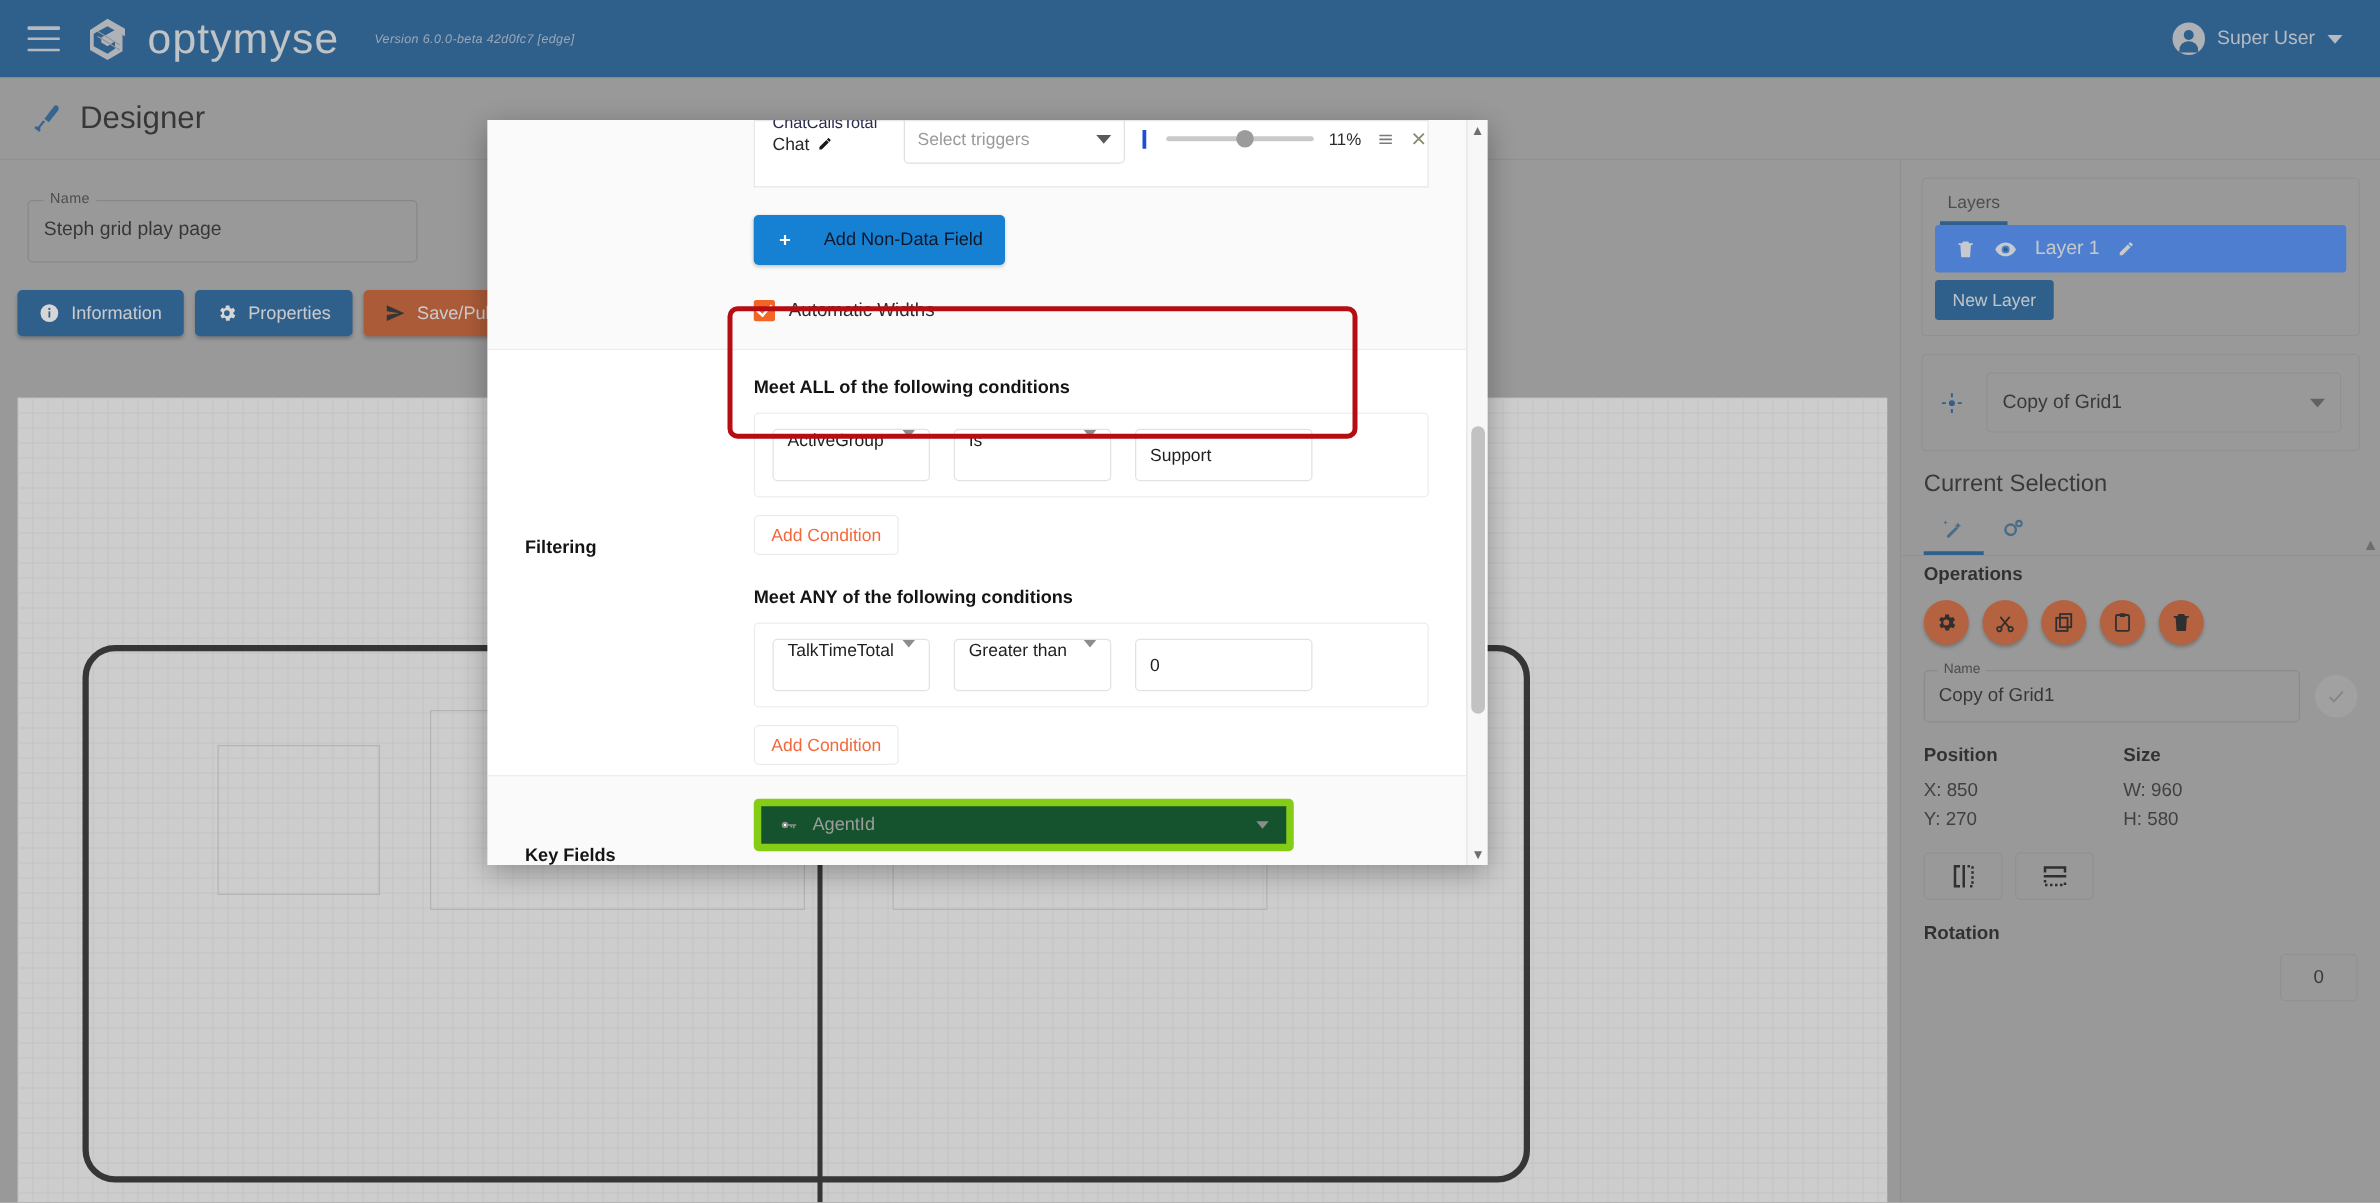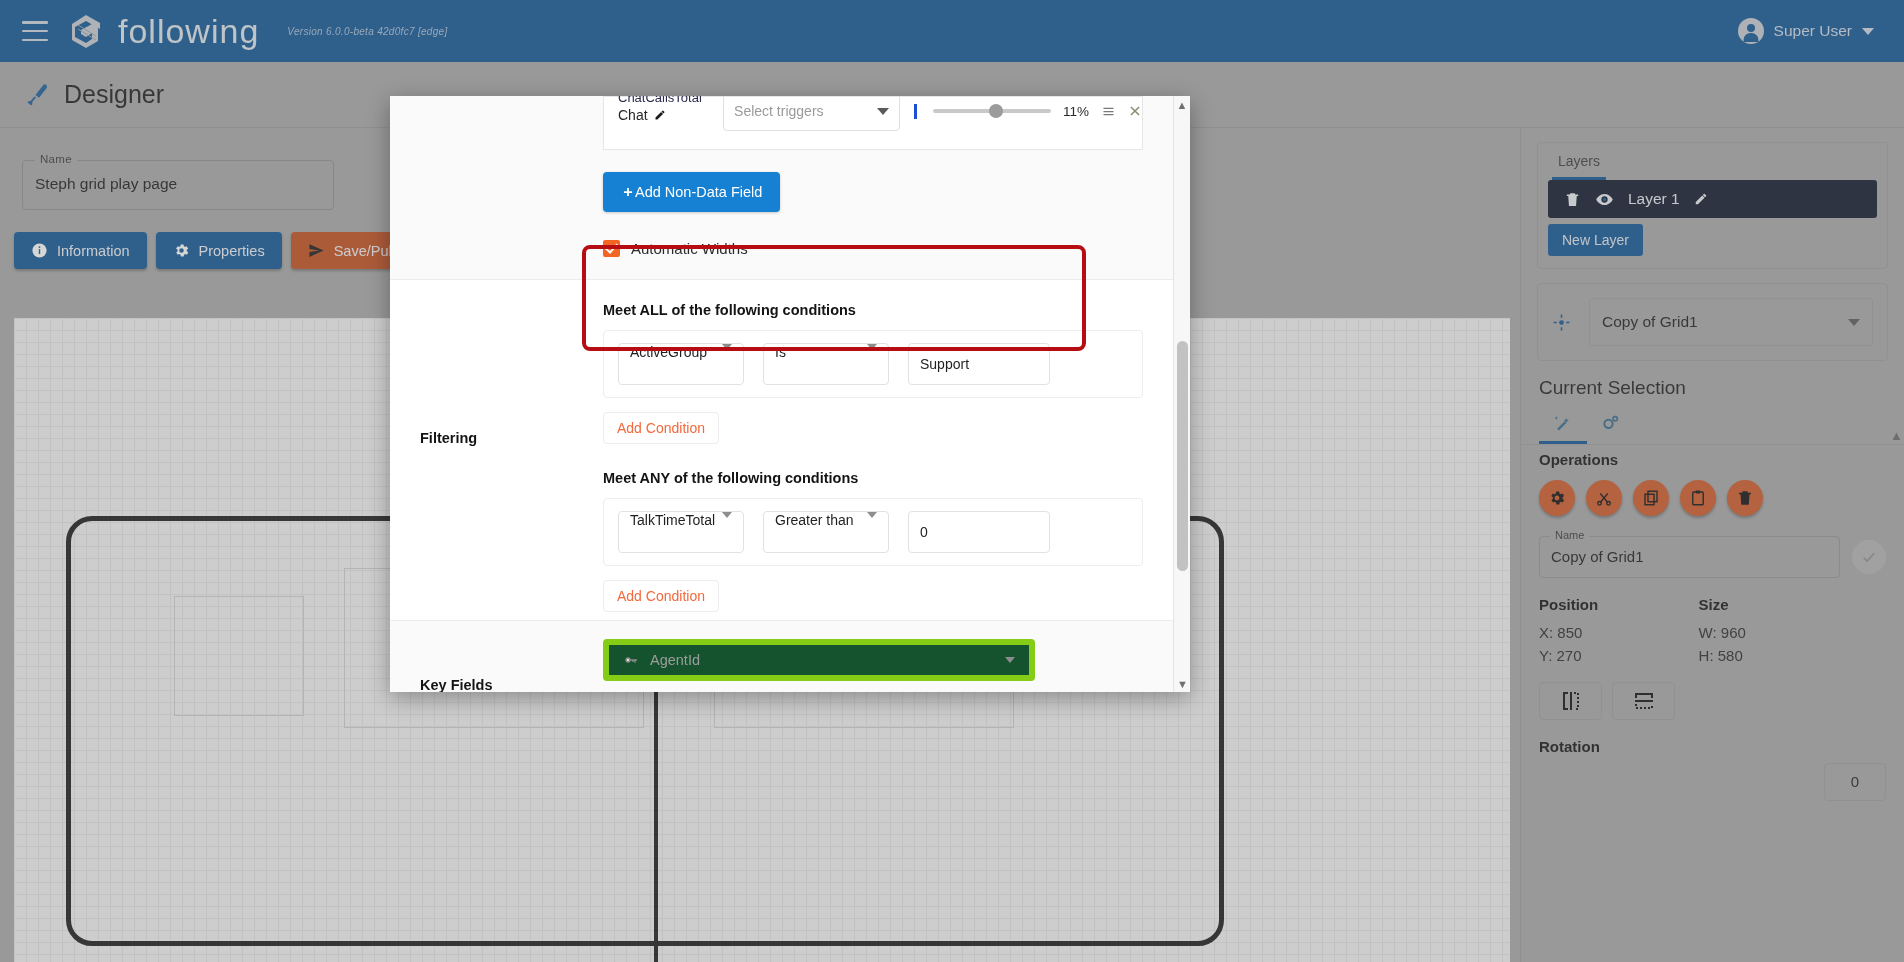--- a/index.html
+++ b/index.html
@@ -72,21 +72,21 @@
   .inner-rect { position: absolute; border: 1px solid #cfcfcf; }
   .vline { position:absolute; width:4px; background:#1b1b1b; }
 
   
   .right-panel { position: absolute; top: 128px; right: 0; width: 384px; height: 834px;
      background: #a8a8a8; border-left: 1px solid #9b9b9b; }
   .panel-card { margin: 14px 16px 0 16px; background: #a8a8a8; border: 1px solid #9c9c9c; border-radius: 4px; }
   .tabs-row { display: flex; padding: 0 14px; }
   .tab { font-size: 14px; color: #4a4a4a; padding: 10px 6px 8px 6px; border-bottom: 3px solid transparent; cursor: pointer;}
   .tab.active { border-bottom-color: #115696; color: #3c3c3c; }
-  .layer-row { margin: 0 10px; background: #0f172a; border-radius: 3px; height: 38px;
+  .layer-row { margin: 0 10px; background: #3b82f6; border-radius: 3px; height: 38px;
      display: flex; align-items: center; gap: 14px; padding: 0 16px; cursor: pointer;}
   .layer-label { color: #e6ecf1; font-size: 15.5px; }
   .new-layer-btn { margin: 6px 10px 12px 10px; background: #115696; color: #dfe6ec; border: none;
      font-size: 14px; padding: 8px 14px; border-radius: 3px; cursor: pointer; display:inline-block;}
   .select-row { display: flex; align-items: center; gap: 18px; padding: 14px 14px; }
   .select-box { flex: 1; height: 48px; border: 1px solid #9c9c9c; border-radius: 4px;
      display: flex; align-items: center; padding: 0 12px; background: transparent; cursor: pointer; }
   .select-text { font-size: 15.5px; color: #1e1e1e; }
   .caret { margin-left: auto; width:0;height:0;border-left:6px solid transparent;border-right:6px solid transparent;border-top:7px solid #5a5a5a;}
   .section-title { font-size: 19px; color: #1f1f1f; padding: 16px 18px 6px 18px; }
@@ -134,23 +134,23 @@
       background: #fff; display:flex; align-items:center; height: 54px; padding-left: 14px; }
   .fname { width: 118px; font-size: 14px; color: #272727; }
   .fname .cut { display:block; color:#2b2b4f; }
   .trig-select { width: 196px; height: 40px; border: 1px solid #e0e0e0; border-radius: 4px;
      display:flex; align-items:center; padding: 0 10px; font-size: 14px; color:#9a9a9a; }
   .slider-wrap { display:flex; align-items:center; gap: 12px; margin-left: 14px; border-left:3px solid #1d4ed8; padding-left: 16px;}
   .slider { position: relative; width: 118px; height: 4px; background: #c9c9c9; border-radius: 2px; }
   .slider .knob { position:absolute; left: 56px; top: -5px; width: 14px; height: 14px; border-radius:50%; background:#9b9b9b;}
   .pct { font-size: 13.5px; color: #2a2a2a; }
 
-  .add-field-btn { margin: 22px 0 0 213px; background: #1681d2; color: #ffffff; border:none;
+  .add-field-btn { margin: 22px 0 0 213px; background: #1681d2; color: #0f172a; border:none;
      height: 40px; padding: 0 18px; border-radius: 4px; font-size: 14.5px; display:inline-flex;
-     align-items:center; gap: 0; cursor:pointer; box-shadow: 0 1px 3px rgba(0,0,0,.2);}
+     align-items:center; gap: 24px; cursor:pointer; box-shadow: 0 1px 3px rgba(0,0,0,.2);}
   .auto-widths { margin: 28px 0 0 213px; display:flex; align-items:center; gap: 11px; }
   .checkbox { width: 17px; height: 17px; background: #f26524; border-radius: 2px; position:relative; cursor:pointer;}
   .checkbox::after { content:""; position:absolute; left:5px; top:1px; width:5px; height:10px;
      border: solid #fff; border-width: 0 2px 2px 0; transform: rotate(42deg); }
   .aw-label { font-size: 15px; color: #2c2c2c; }
 
   .filter-block { background:#fff; position:relative; padding: 22px 0 8px 0; border-top:1px solid #ececec;}
   .left-label { position:absolute; left: 30px; font-size: 14.5px; font-weight: bold; color: #141414; }
   .cond-head { margin-left: 213px; font-size: 14.5px; font-weight: bold; color: #141414; }
   .cond-card { margin-left: 213px; margin-top: 12px; width: 540px; border: 1px solid #ededed;
@@ -187,21 +187,21 @@
         <i></i>
         <i></i>
       </div>
     <div class="logo-mark">
       <svg width="40" height="40" viewBox="0 0 40 40">
         <path d="M20 4 L34 12 L34 18 L20 10 L9 16 L9 26 L20 32 L26 28 L26 22 L20 26 L15 23 L15 19 L26 13 L32 17 L32 30 L20 37 L6 29 L6 13 Z" fill="#c8ccd1"></path>
         <path d="M12 14 L30 25" stroke="#9aa3ab" stroke-width="1" fill="none"></path>
         <path d="M12 18 L30 29" stroke="#9aa3ab" stroke-width="1" fill="none"></path>
       </svg>
     </div>
-    <div class="brand-text">following</div>
+    <div class="brand-text">optymyse</div>
     <div class="version">Version 6.0.0-beta 42d0fc7 [edge]</div>
     <div class="user-area">
       <div class="user-avatar"></div>
       <div class="user-name">Super User</div>
       <div class="chev"></div>
     </div>
   </div>
 
   <div class="page-head">
     <svg width="28" height="28" viewBox="0 0 24 24">

